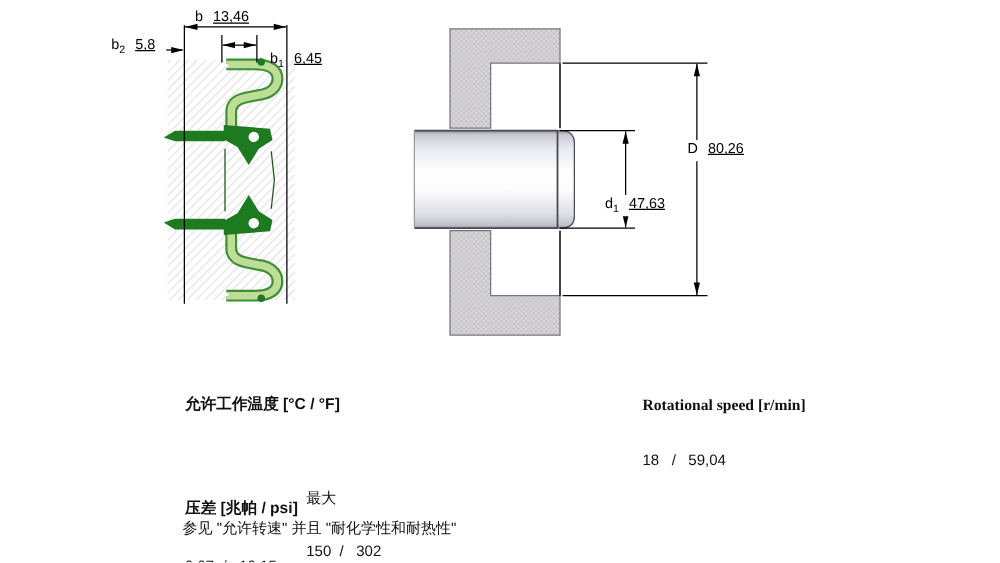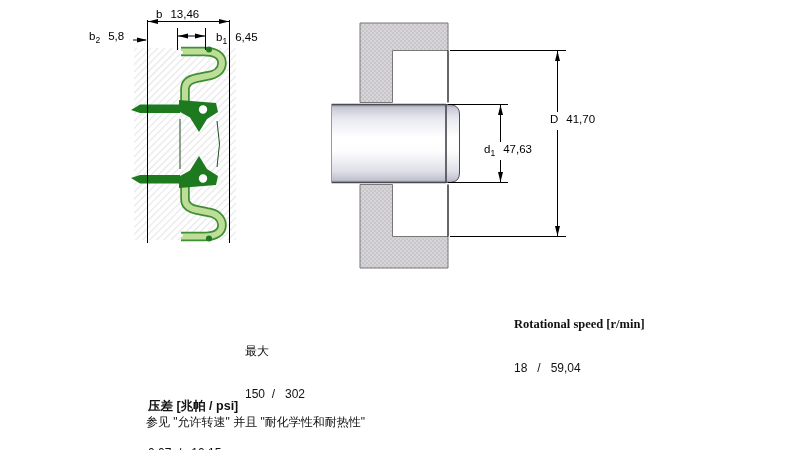--- a/index.html
+++ b/index.html
@@ -20,21 +20,21 @@
   .houseA{fill:var(--housing-gray,#d8d5d9);}
   .houseB{fill:#c9c6cb;}
   .seatline{stroke:#000;stroke-width:1.2;}
   .shaftEdge{stroke:#4a4a52;stroke-width:1.3;}
   .shaftEdgeLight{stroke:#9a9aa2;stroke-width:1;}
   .capEdge{stroke:#4a4a52;stroke-width:1;}
 
   
   .dim{position:absolute;font-size:11.5px;color:#000;white-space:nowrap;line-height:14px;}
   .dim sub{font-size:8.5px;}
-  .dim .dv{margin-left:8px;}
+  .dim .dv{margin-left:8px;text-decoration:underline;}
   .bg{background:#fff;padding:0 3px;}
 
   
   .blk{position:absolute;font-size:12px;white-space:pre;}
   .ln{line-height:15px;min-height:15px;}
   .hz{font-weight:bold;font-size:12.5px;margin-bottom:4px;line-height:15px;}
   .hs{font-family:"Liberation Serif",serif;font-weight:bold;font-size:12.5px;}
   .cols{display:flex;}
   .col1{width:97px;}
   .speedblk .ln{line-height:16px;min-height:16px;}
@@ -124,27 +124,28 @@
         <polygon class="arrow" points="557.5,51 555,61 560,61"></polygon>
         <polygon class="arrow" points="557.5,236 555,226 560,226"></polygon>
       </g>
     </g>
   </svg>
 
   <div class="dim" style="left:156px;top:7px"><span>b</span><sub></sub><span class="dv">13,46</span></div>
 
   <div class="dim" style="left:89px;top:29px"><span>b</span><sub>2</sub><span class="dv">5,8</span></div>
 
-  <div class="dim" style="left:216px;top:30px"><span>b</span><sub>1</sub><span class="dv">6,45</span></div>
+  <div class="dim" style="left:216px;top:40px"><span>b</span><sub>1</sub><span class="dv">6,45</span></div>
 
-  <div class="dim bg" style="left:481px;top:142px"><span>d</span><sub>1</sub><span class="dv">47,63</span></div>
+  <div class="dim bg" style="left:481px;top:156px"><span>d</span><sub>1</sub><span class="dv">47,63</span></div>
 
-  <div class="dim bg" style="left:547px;top:112px"><span>D</span><sub></sub><span class="dv">41,70</span></div>
+  <div class="dim bg" style="left:547px;top:112px"><span>D</span><sub></sub><span class="dv">80,26</span></div>
 
   <div class="blk" style="left:148px;top:288px">
+    <div class="hz">允许工作温度 [°C / °F]</div>
     <div class="cols">
       <div class="col1">
       </div>
       <div>
         <div class="ln">最大</div>
         <div class="ln">150  /   302</div>
         
         
       </div>
     </div>

